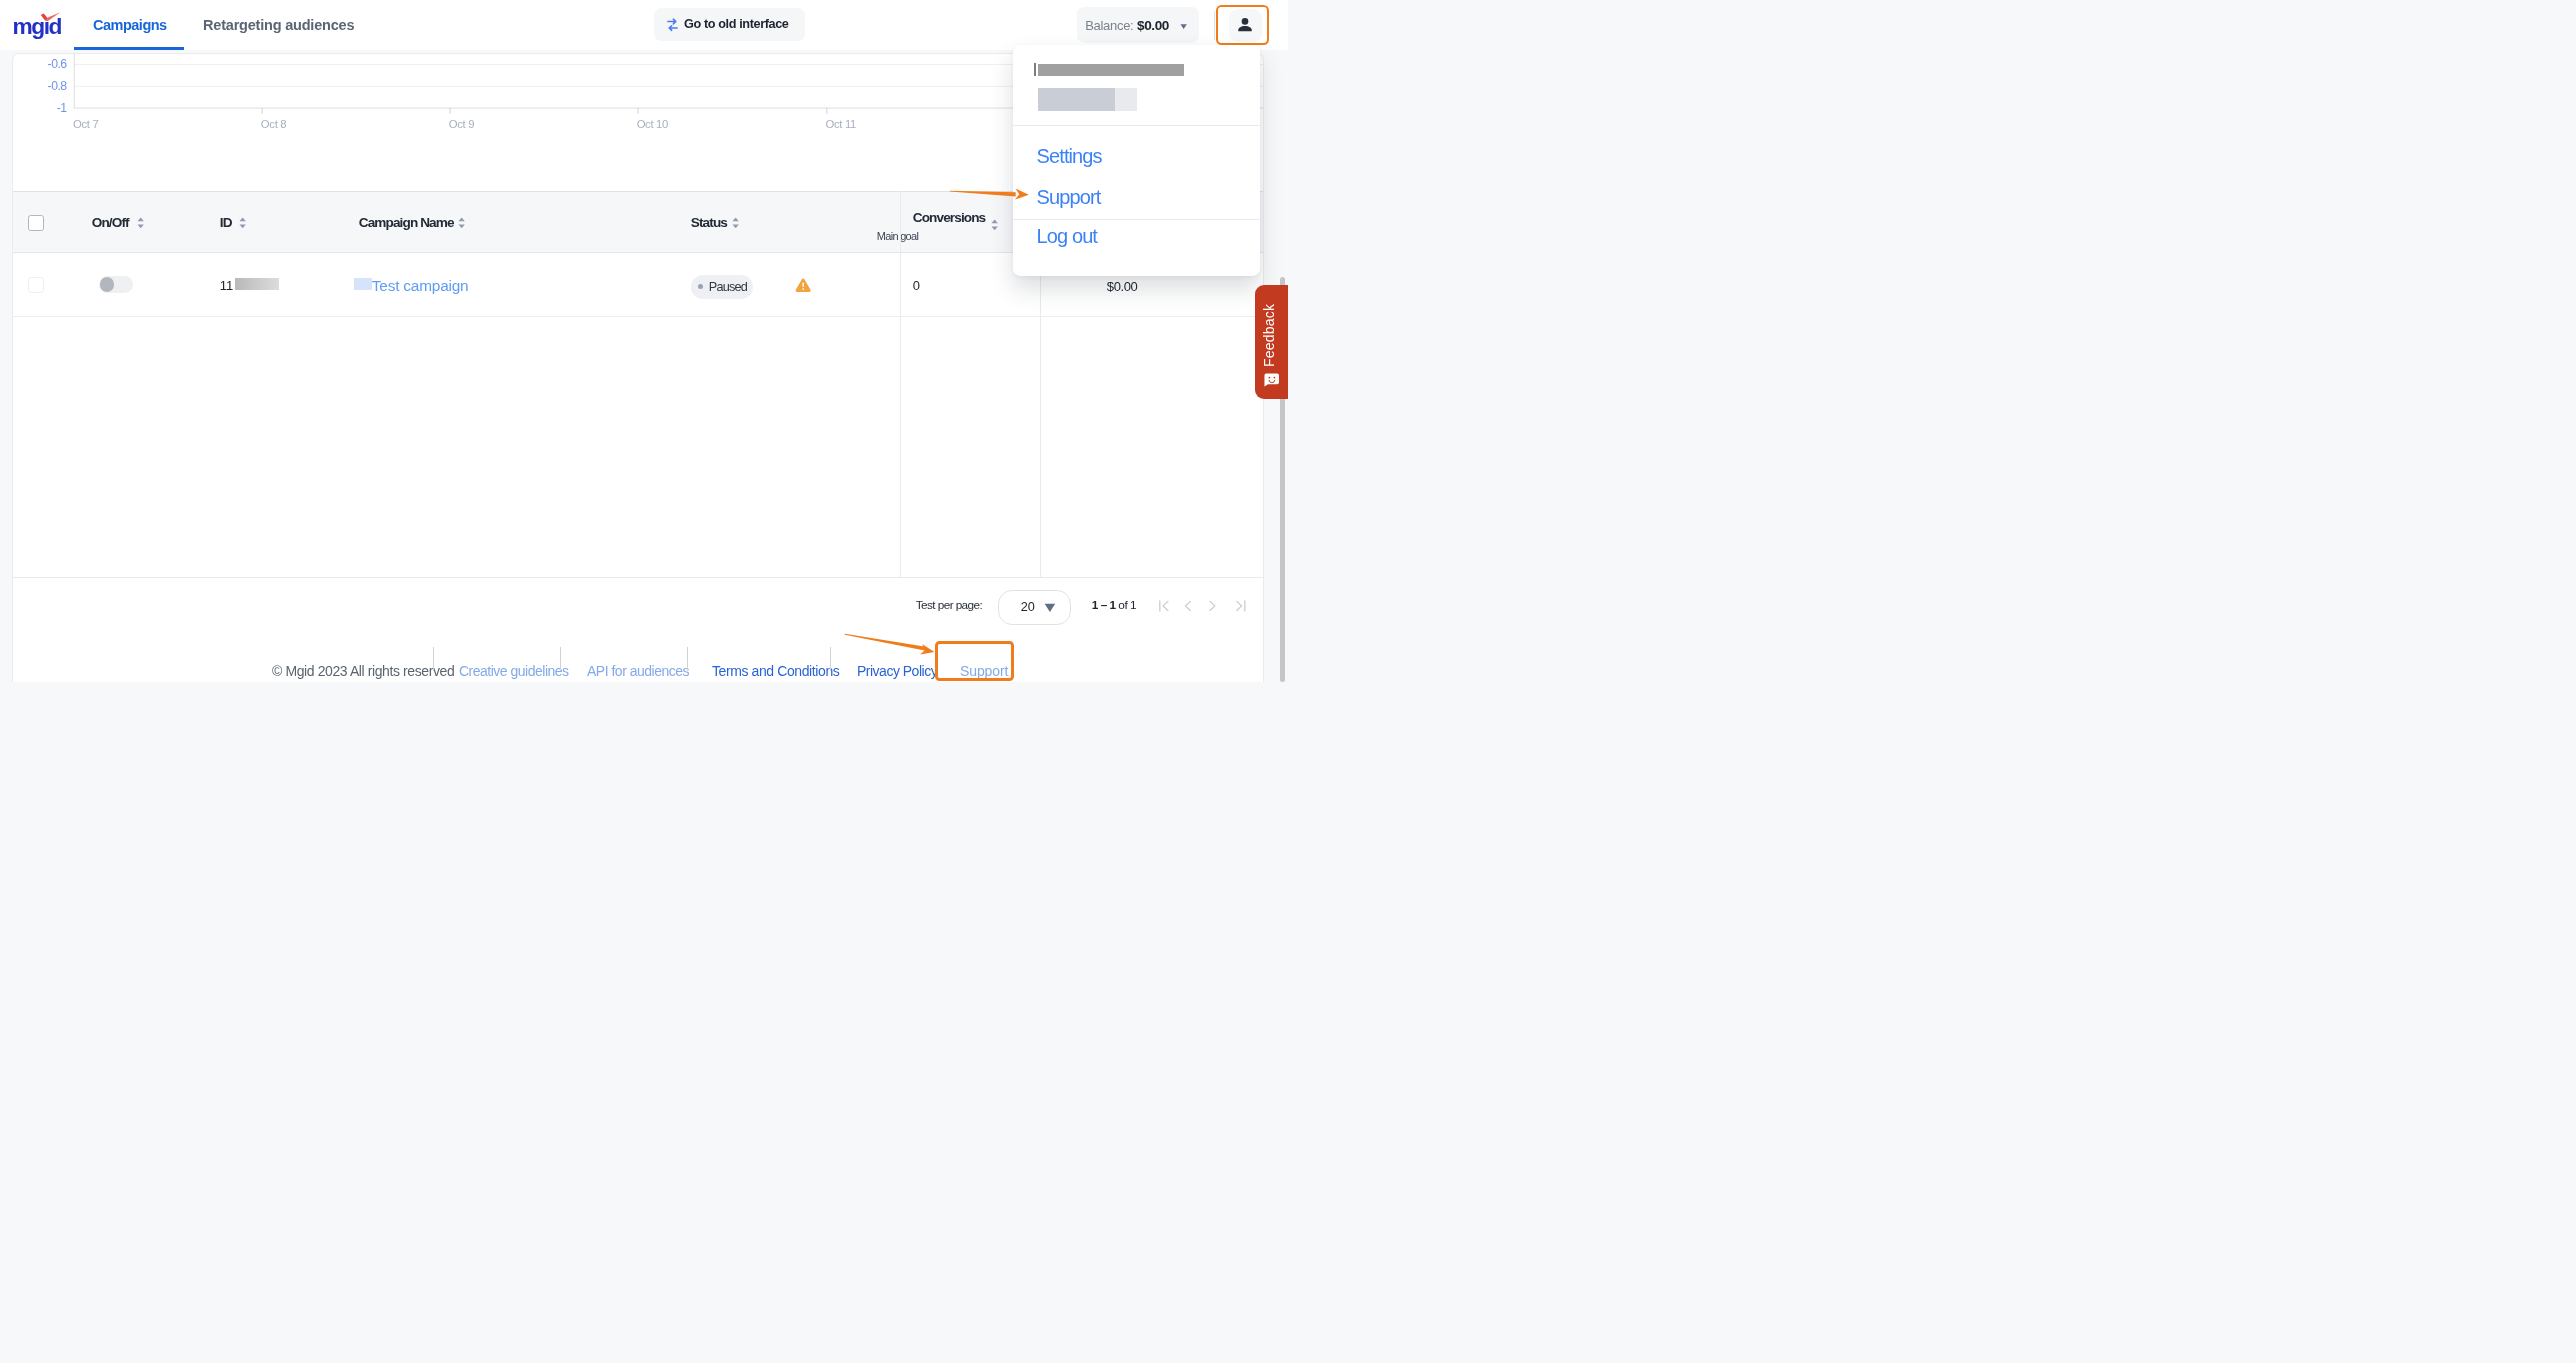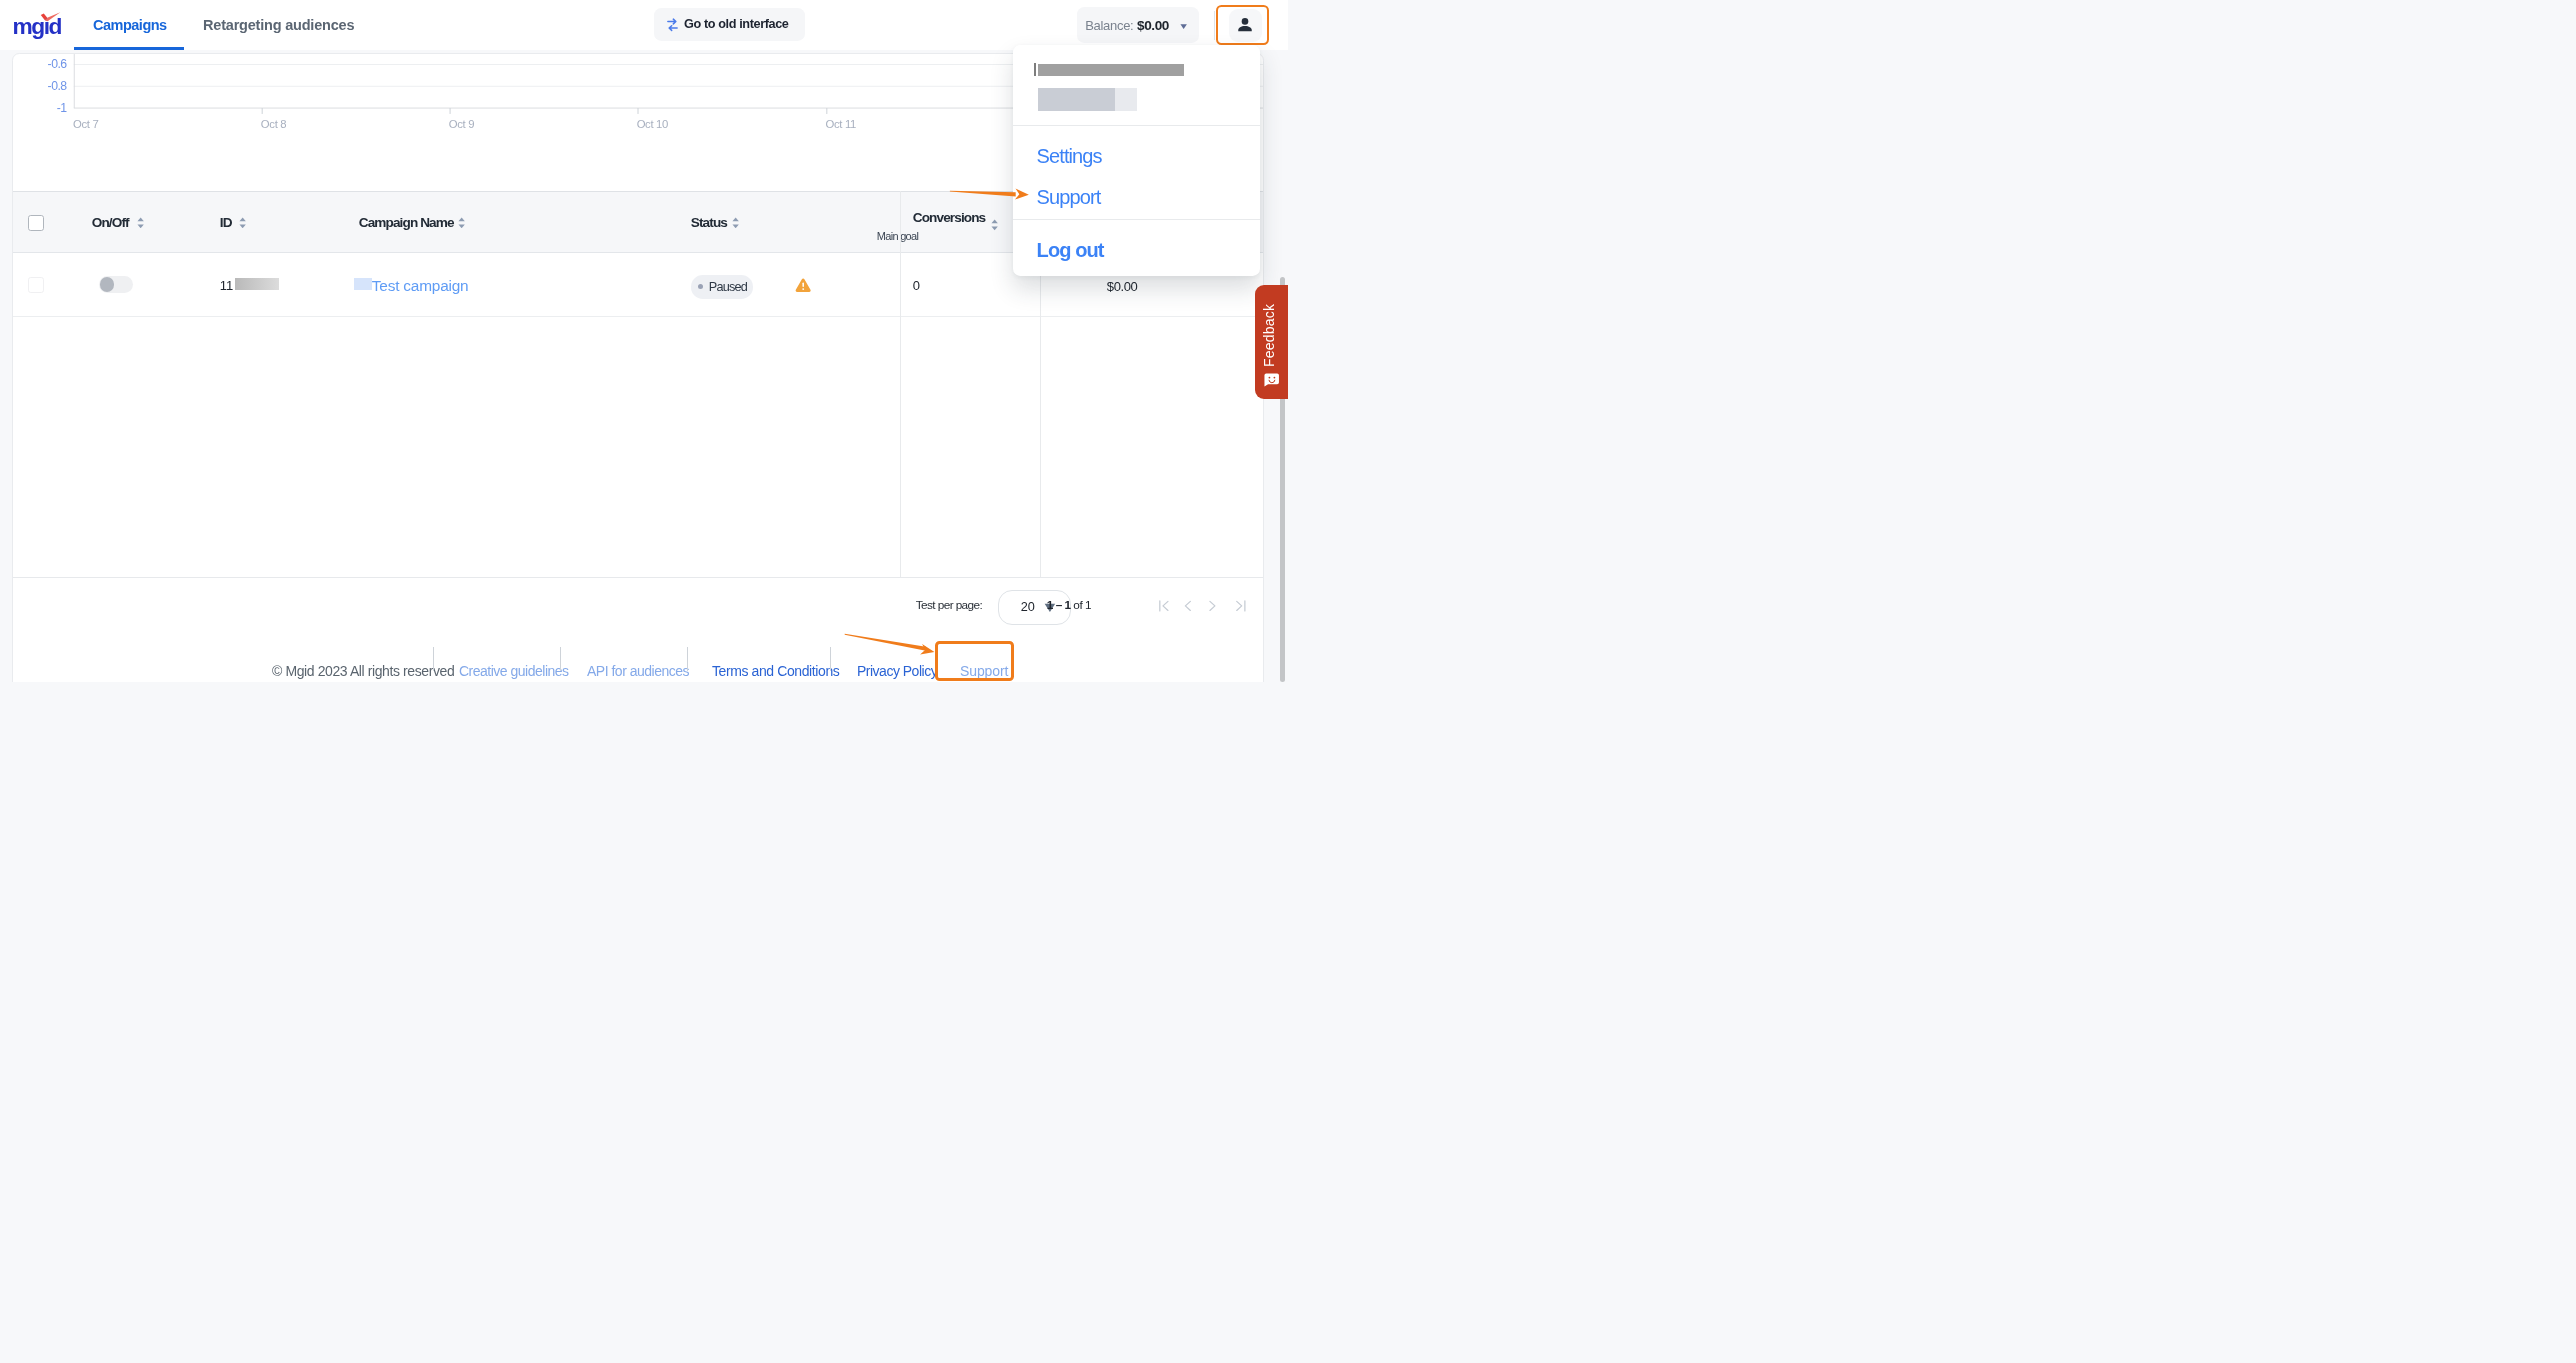--- a/index.html
+++ b/index.html
@@ -42,21 +42,21 @@
   .toggle { position:absolute; left:86px; top:23px; width:34px; height:17px; background:#eff0f2; border-radius:9px; }
   .toggle .knob { position:absolute; left:0.9px; top:1.4px; width:14.5px; height:14.5px; border-radius:50%; background:#b2b7bf; }
   .pill { position:absolute; left:678px; top:22px; width:62px; height:23.6px; background:#eef0f4; border-radius:11.8px; }
   .pill .dot { position:absolute; left:7.3px; top:9px; width:5.4px; height:5.4px; border-radius:50%; background:#9aa2b5; }
   .pill .pt { position:absolute; left:18px; top:4.5px; font-size:12.7px; color:#2f3946; letter-spacing:-0.8px; }
 
   
   .rpp { position:absolute; left:903px; top:20px; font-size:11.8px; color:#2a3038; letter-spacing:-0.6px; }
   .selbox { position:absolute; left:985px; top:11.8px; width:73px; height:35px; background:#fff; border:0.9px solid #dfe3e7; border-radius:14px; }
   .selbox .v { position:absolute; left:22px; top:9px; font-size:12.7px; color:#20262e; }
-  .range { position:absolute; left:1034px; top:20px; font-size:11.8px; color:#20262e; letter-spacing:-0.5px; }
+  .range { position:absolute; left:1079px; top:20px; font-size:11.8px; color:#20262e; letter-spacing:-0.5px; }
 
   
   .footer { position:absolute; left:0; top:631px; width:1288px; height:51px; }
   .fitem { position:absolute; top:32px; font-size:14px; white-space:nowrap;margin-left:8px; }
   .fsep { position:absolute; top:16.3px; width:0.9px; height:23.6px; background:#ced3d9; }
 
   
   .menu { position:absolute; left:1013px; top:45px; width:247px; height:231px; background:#fff; border-radius:7.3px; box-shadow:0 12.7px 23.6px rgba(40,50,60,.16), 0 1.8px 4.5px rgba(40,50,60,.05); }
   .menu .blur1 { position:absolute; left:25.4px; top:19px; width:146px; height:11.8px; background:#a0a0a0; }
   .menu .blur2 { position:absolute; left:25.4px; top:43px; width:99px; height:23px; background:linear-gradient(90deg,#c9cdd5 0 78%,#e8eaee 78%); }
@@ -223,21 +223,21 @@
 <div class="obox2"></div>
 
 <div class="menu">
   <div style="position:absolute; left:21px; top:18px; width:1.8px; height:12.7px; background:#7d7d7d;"></div>
   <div class="blur1"></div>
   <div class="blur2"></div>
   <div class="d1"></div>
   <div class="d2"></div>
   <div class="mi" style="top:100px;">Settings</div>
   <div class="mi" style="top:141px;">Support</div>
-  <div class="mi" style="top:194px;font-weight:bold;">Log out</div>
+  <div class="mi" style="top:180px;">Log out</div>
 </div>
 
 <div class="scrollthumb"></div>
 <div class="fb">
   <div class="ft">Feedback</div>
   <svg style="position:absolute; left:9px; top:88px;" width="15.4" height="13.6" viewBox="0 0 17 15">
     <path d="M2.5 0.5 h12 a2 2 0 0 1 2 2 v8 a2 2 0 0 1 -2 2 h-10 l-4 2.5 v-12.5 a2 2 0 0 1 2-2 z" fill="#fff"></path>
     <circle cx="6" cy="5" r="1" fill="#c23b21"></circle>
     <circle cx="11.5" cy="5" r="1" fill="#c23b21"></circle>
     <path d="M5.5 8 a3.3 3.3 0 0 0 6.5 0" stroke="#c23b21" stroke-width="1.1" fill="none" stroke-linecap="round"></path>

